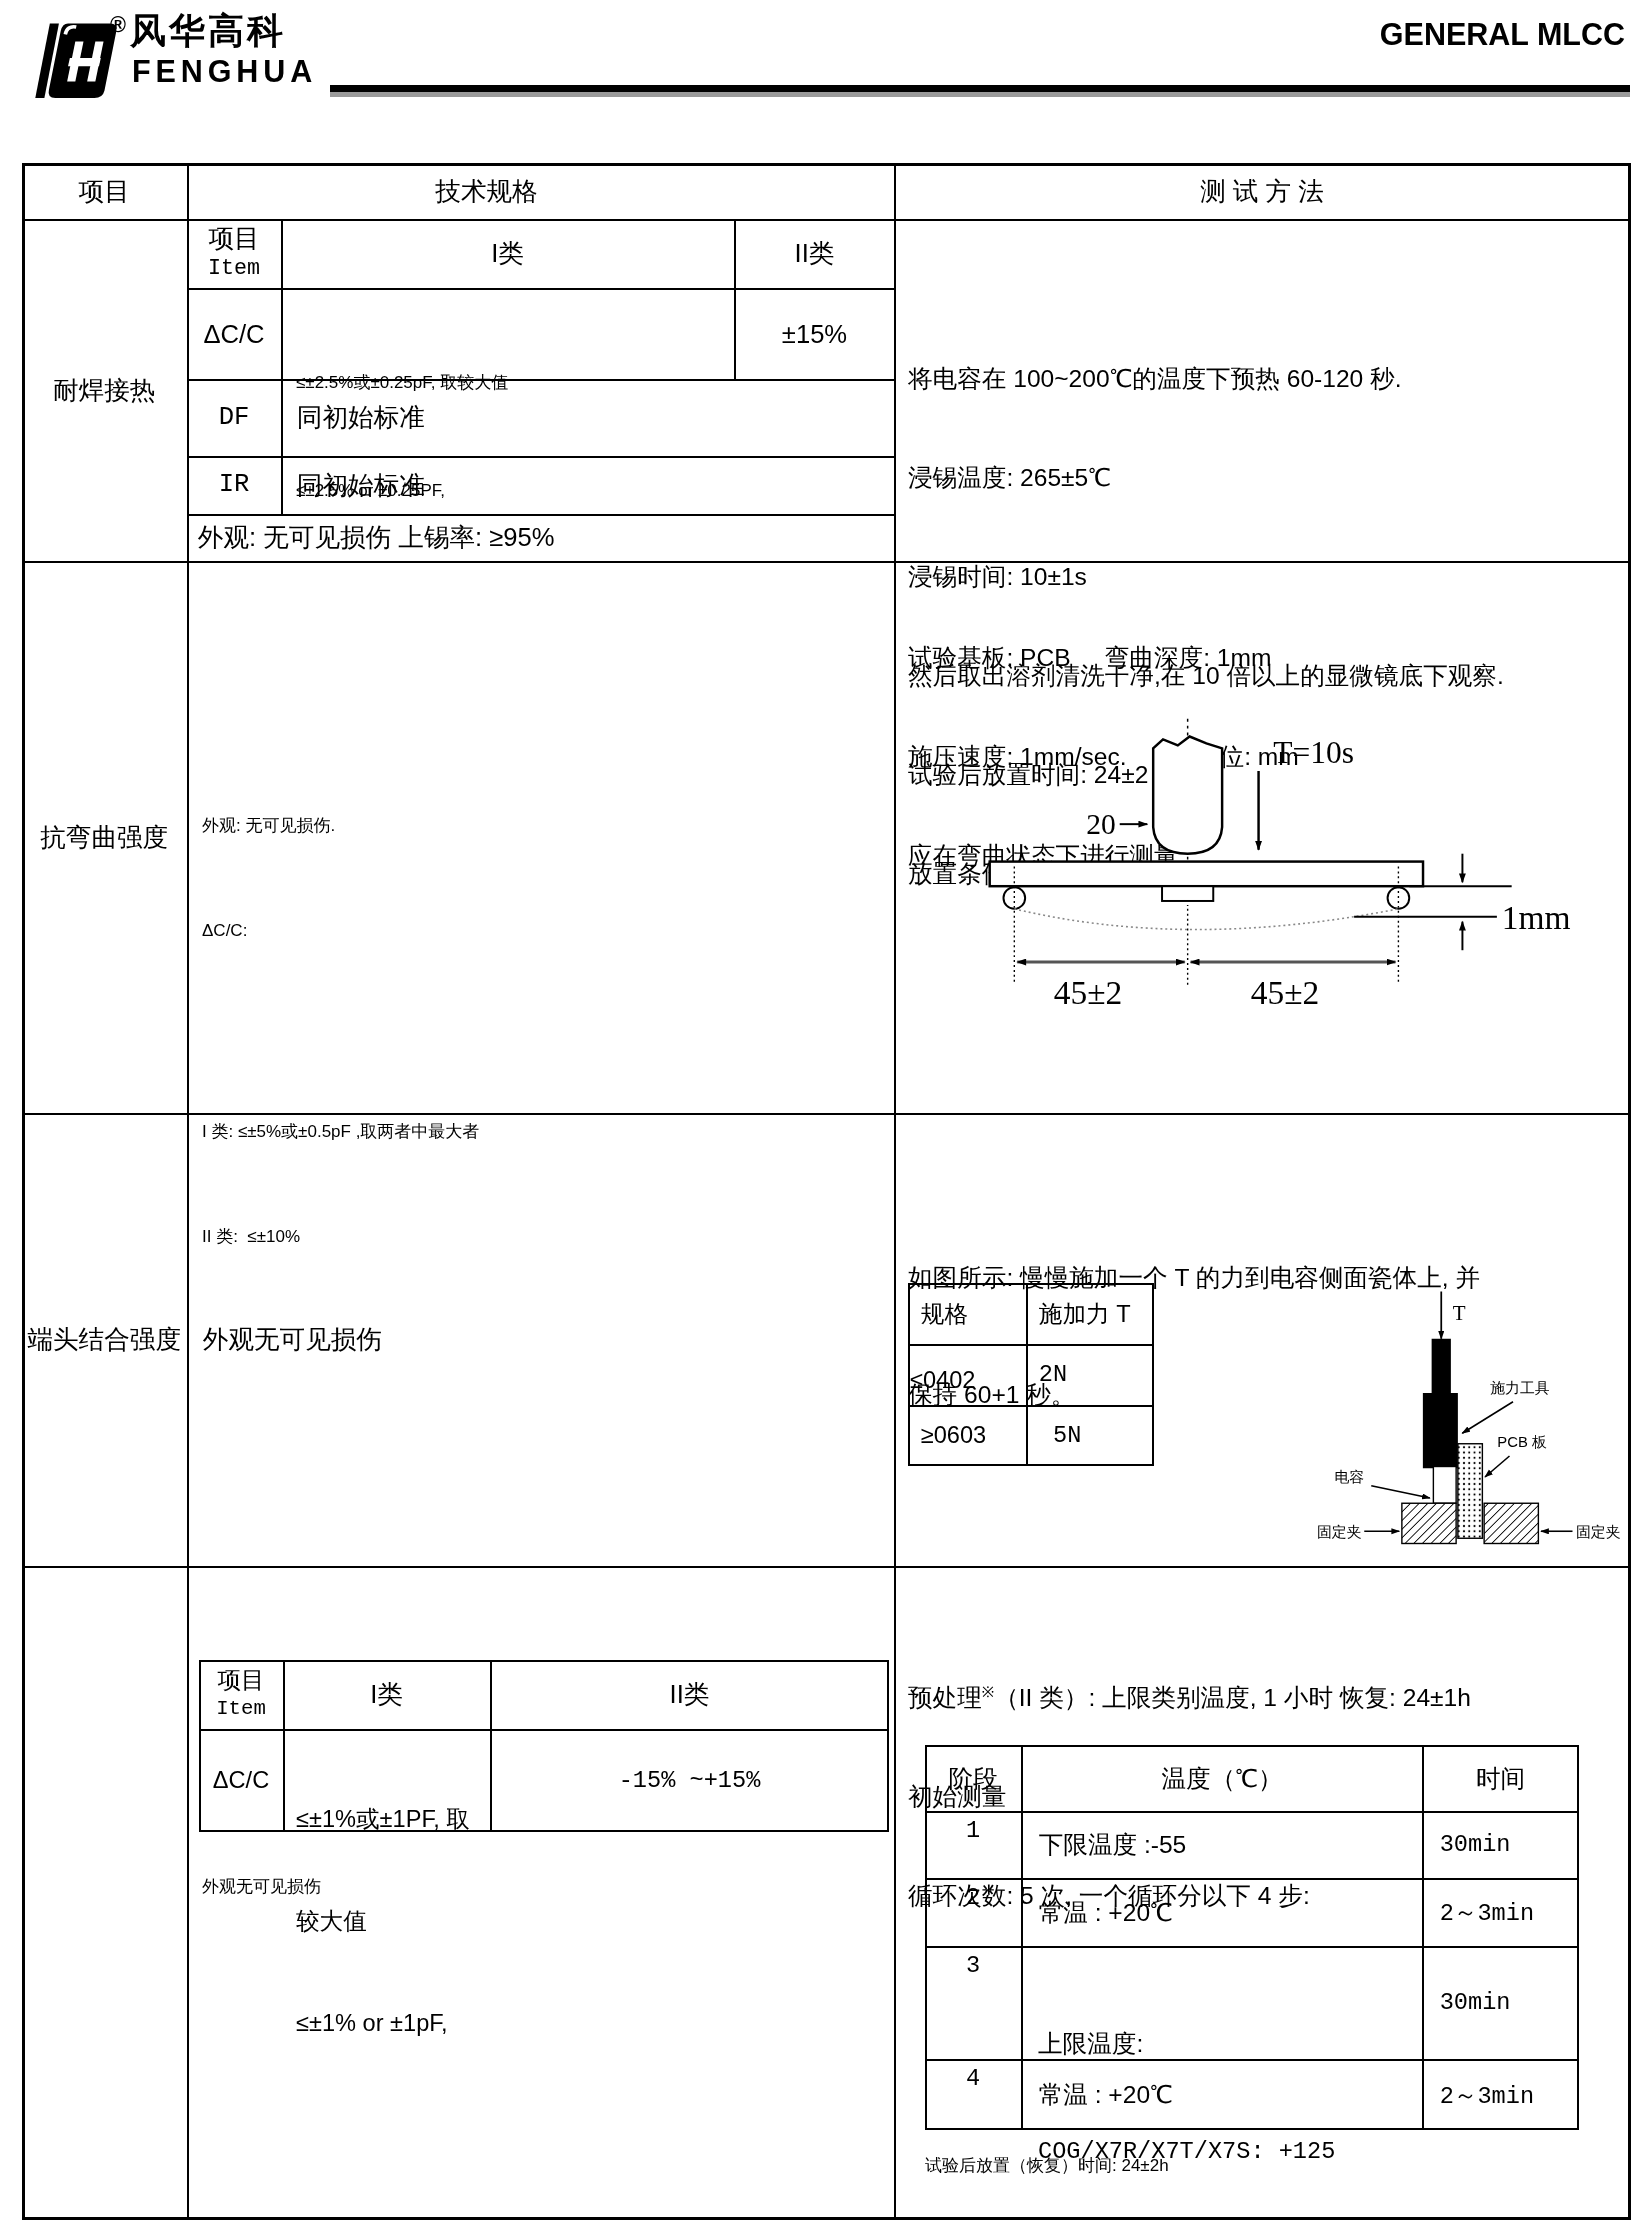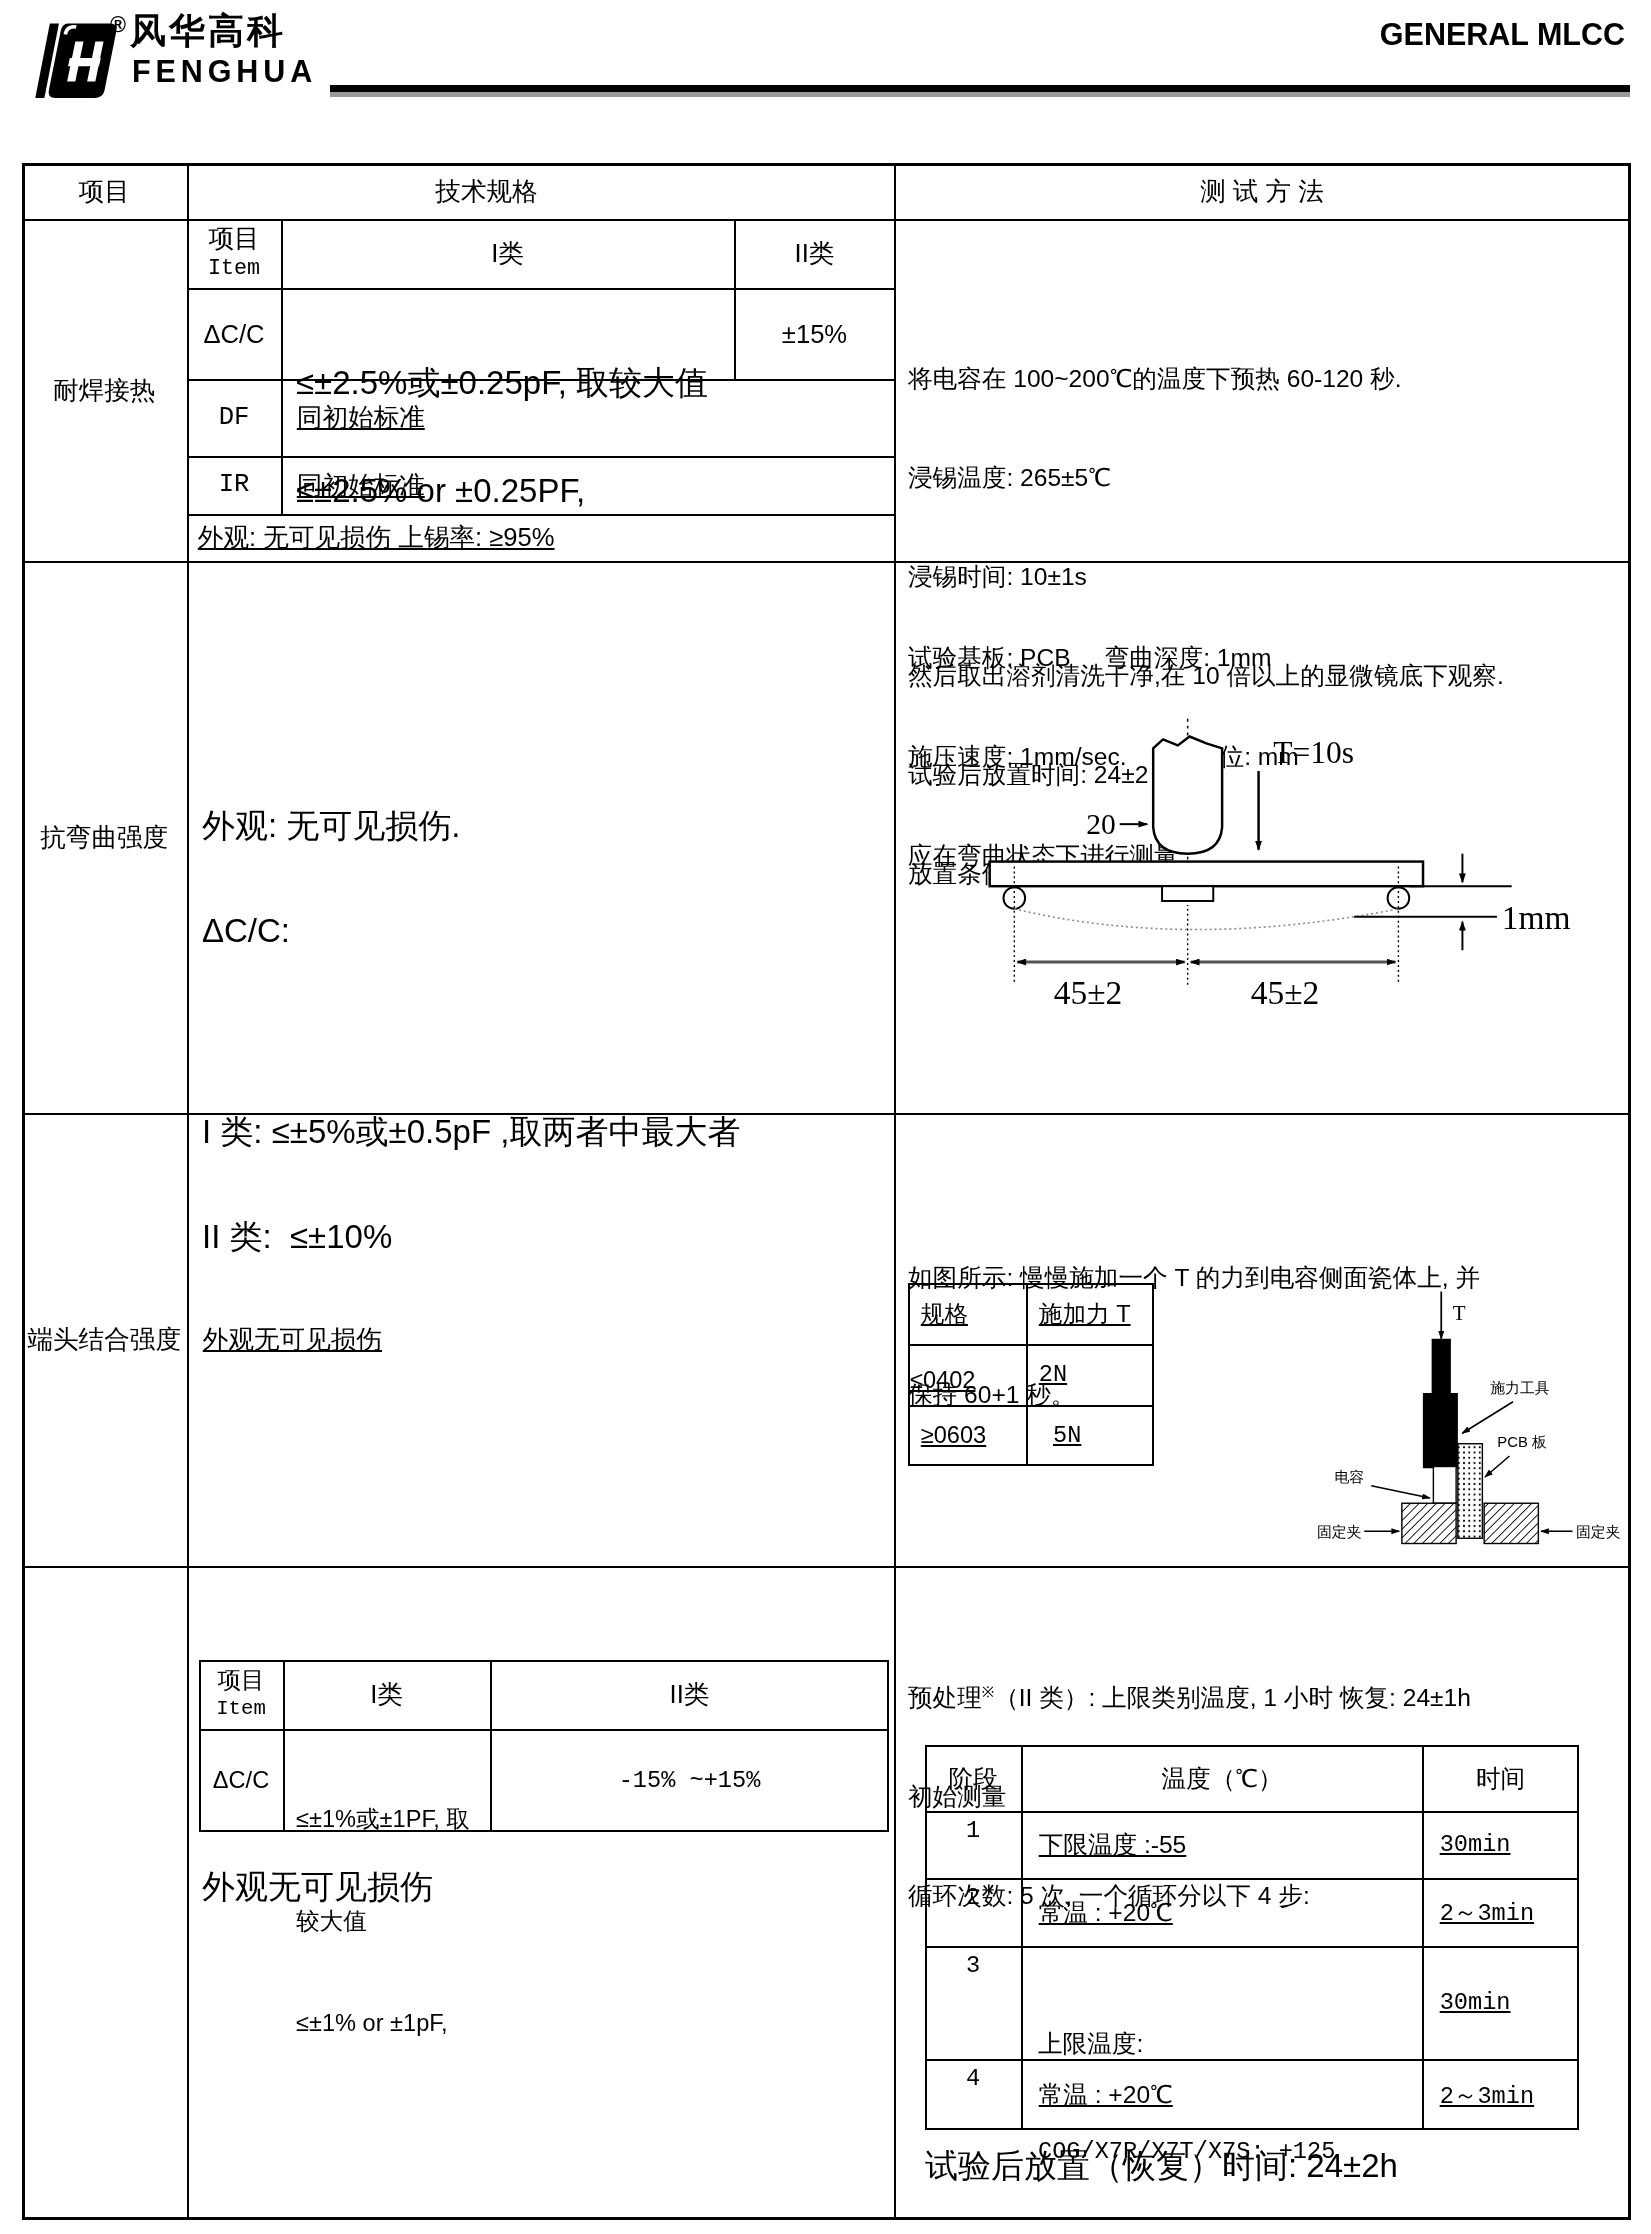--- a/index.html
+++ b/index.html
@@ -1,23 +1,23 @@
 <!DOCTYPE html>
 <html><head>
 <meta charset="utf-8">
 <style>
   html,body{margin:0;padding:0;background:#e8e8e8;}
   #page{position:relative;width:1652px;height:2234px;background:#ffffff;
         font-family:"Liberation Sans",sans-serif;color:#000;overflow:hidden;}
   .abs{position:absolute;}
   .ln{position:absolute;background:#000;}
-  .t{position:absolute;color:#000;white-space:pre;font-size:33px;line-height:33px;}
+  .t{position:absolute;color:#000;white-space:pre;font-size:17px;line-height:33px;}
   .cell{position:absolute;display:flex;color:#000;white-space:pre;font-size:25.6px;}
   .cc{align-items:center;justify-content:center;text-align:center;}
-  .cl{align-items:center;justify-content:flex-start;text-decoration:underline;}
+  .cl{align-items:center;justify-content:flex-start;}
   .top{align-items:flex-start;justify-content:center;padding-top:5.9px;}
   .colf{flex-direction:column;}
   .b{font-weight:bold;}
   .f31{font-size:30.5px;}
   .f25{font-size:24.6px;line-height:33px;}
   .f24{font-size:23.6px;}
   .f22{font-size:21.7px;}
   .f21{font-size:20.7px;}
   .mono{font-family:"Liberation Mono",monospace;}
   .serif{font-family:"Liberation Serif",serif;}

